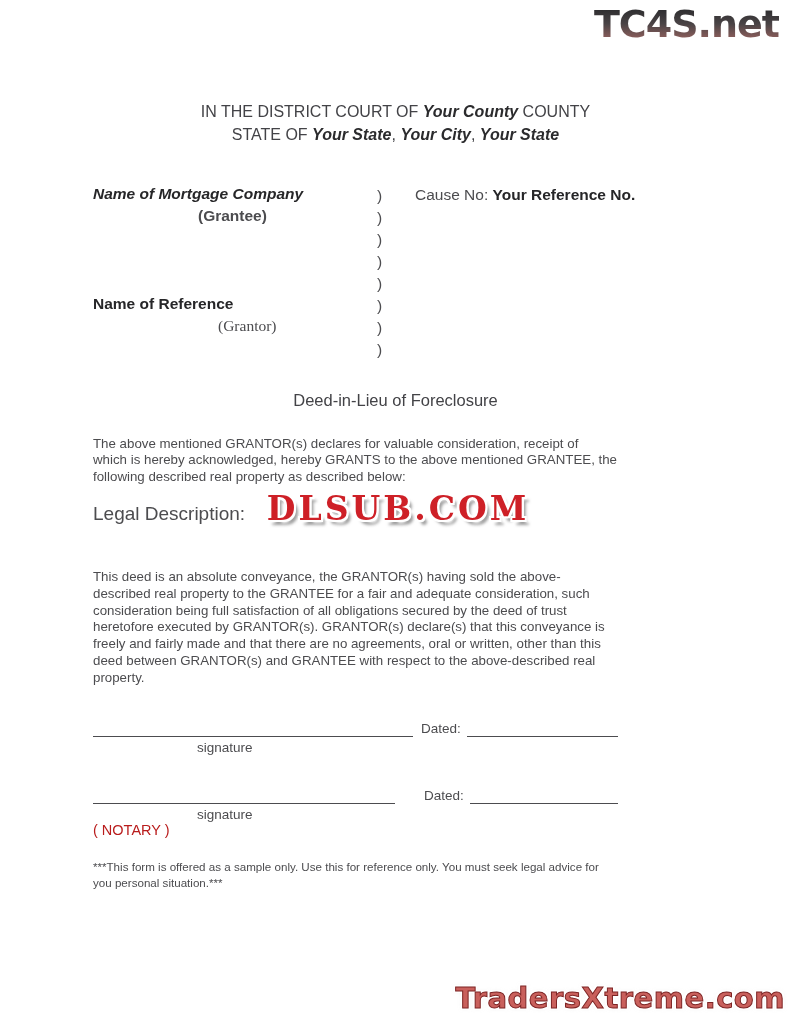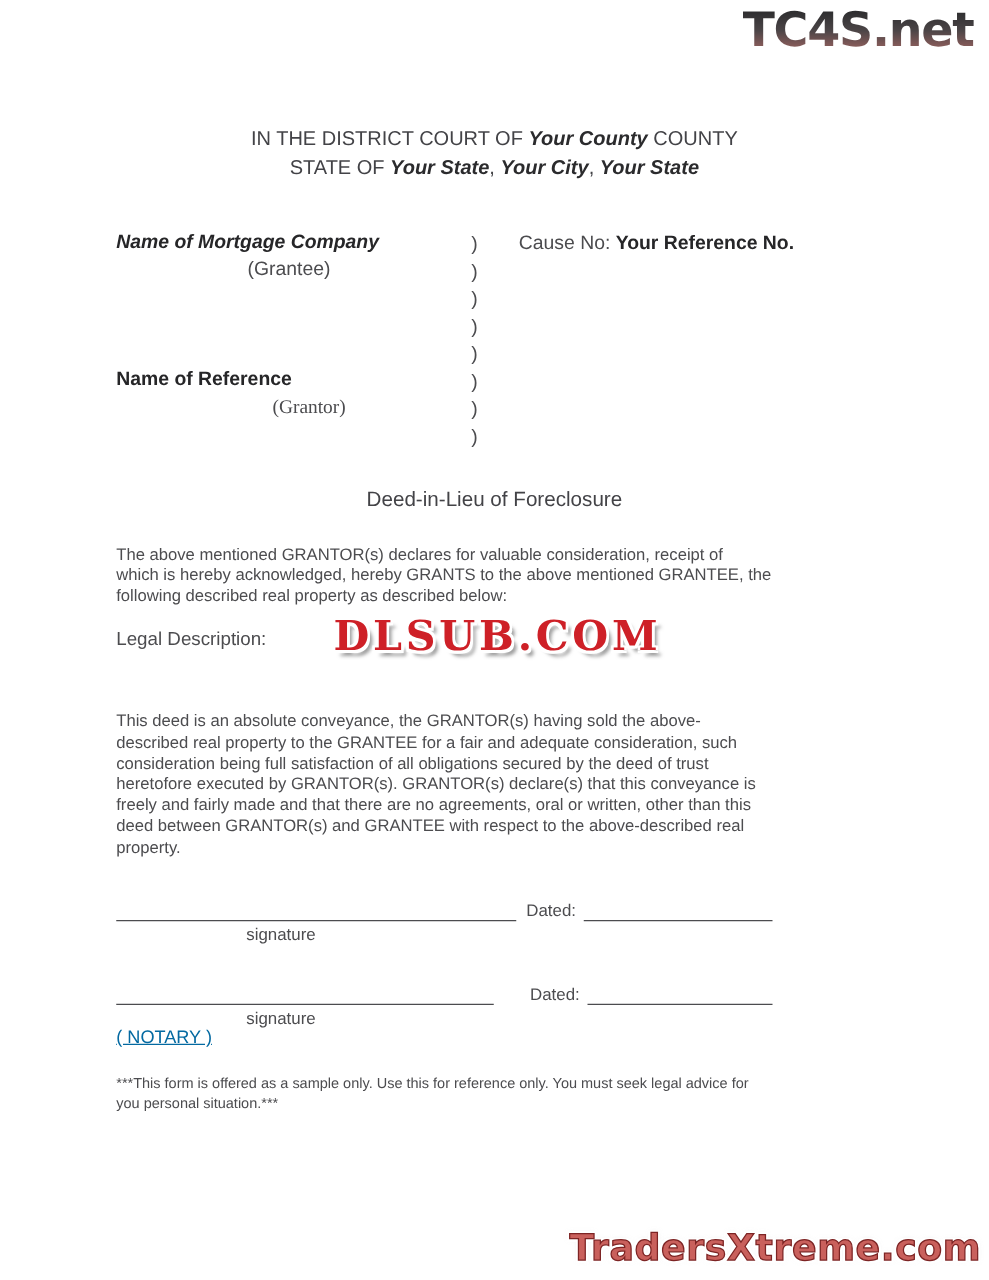--- a/index.html
+++ b/index.html
@@ -40,21 +40,21 @@
     text-align: center;
     font-size: 16px;
     line-height: 23px;
     color: #434347;
   }
   .bi { font-weight: bold; font-style: italic; color: #2b2b2d; }
 
   
   .cap-item { position: absolute; font-size: 15.5px; }
   .grantee-name { left: 93px; top: 185px; font-weight: bold; font-style: italic; color: #262628; }
-  .grantee-role { left: 198px; top: 207px; }
+  .grantee-role { left: 198px; top: 207px; font-weight: bold; }
   .grantor-name { left: 93px; top: 295px; font-weight: bold; color: #262628; }
   .grantor-role { left: 218px; top: 317px; font-family: Liberation Serif, serif; }
   .paren-column { position: absolute; left: 377px; top: 185px; font-size: 15.5px; }
   .paren-column div { height: 22px; line-height: 22px; }
   .cause-no { left: 415px; top: 186px; }
   .cause-no b { color: #262628; }
 
   
   .doc-title {
     position: absolute;
@@ -69,21 +69,21 @@
     text-underline-offset: 3px;
     text-decoration-thickness: 1px;
   }
 
   
   .para { position: absolute; left: 93px; font-size: 13.3px; line-height: 16.4px; }
   .para div { white-space: nowrap; }
   .para-1 { top: 436px; }
   .para-2 { top: 569px; line-height: 16.8px; }
 
-  .legal-label { position: absolute; left: 93px; top: 503px; font-size: 15px; }
+  .legal-label { position: absolute; left: 93px; top: 503px; font-size: 19px; }
 
   
   .dlsub-watermark {
     position: absolute;
     left: 398px;
     top: 489px;
     transform: translateX(-50%);
     font-family: "DejaVu Serif", serif;
     font-weight: bold;
     font-size: 33px;
@@ -100,21 +100,21 @@
   .sig1-line1 { left: 93px;  top: 722px; width: 320px; }
   .sig1-line2 { left: 467px; top: 722px; width: 151px; }
   .sig2-line1 { left: 93px;  top: 789px; width: 302px; }
   .sig2-line2 { left: 470px; top: 789px; width: 148px; }
   .dated { position: absolute; font-size: 13.5px; }
   .dated-1 { left: 421px; top: 721px; }
   .dated-2 { left: 424px; top: 788px; }
   .sig-caption { position: absolute; left: 197px; font-size: 13.5px; }
   .sig-caption-1 { top: 740px; }
   .sig-caption-2 { top: 807px; }
-  .notary { position: absolute; left: 93px; top: 822px; font-size: 14.5px; color: #0369a1; text-decoration: underline; }
+  .notary { position: absolute; left: 93px; top: 822px; font-size: 14.5px; color: #b91c1c; }
 
   
   .disclaimer { position: absolute; left: 93px; top: 859px; font-size: 11.6px; line-height: 16px; }
   .disclaimer div { white-space: nowrap; }
 
   
   .tradersxtreme-logo {
     position: absolute;
     right: 6px;
     top: 981px;

